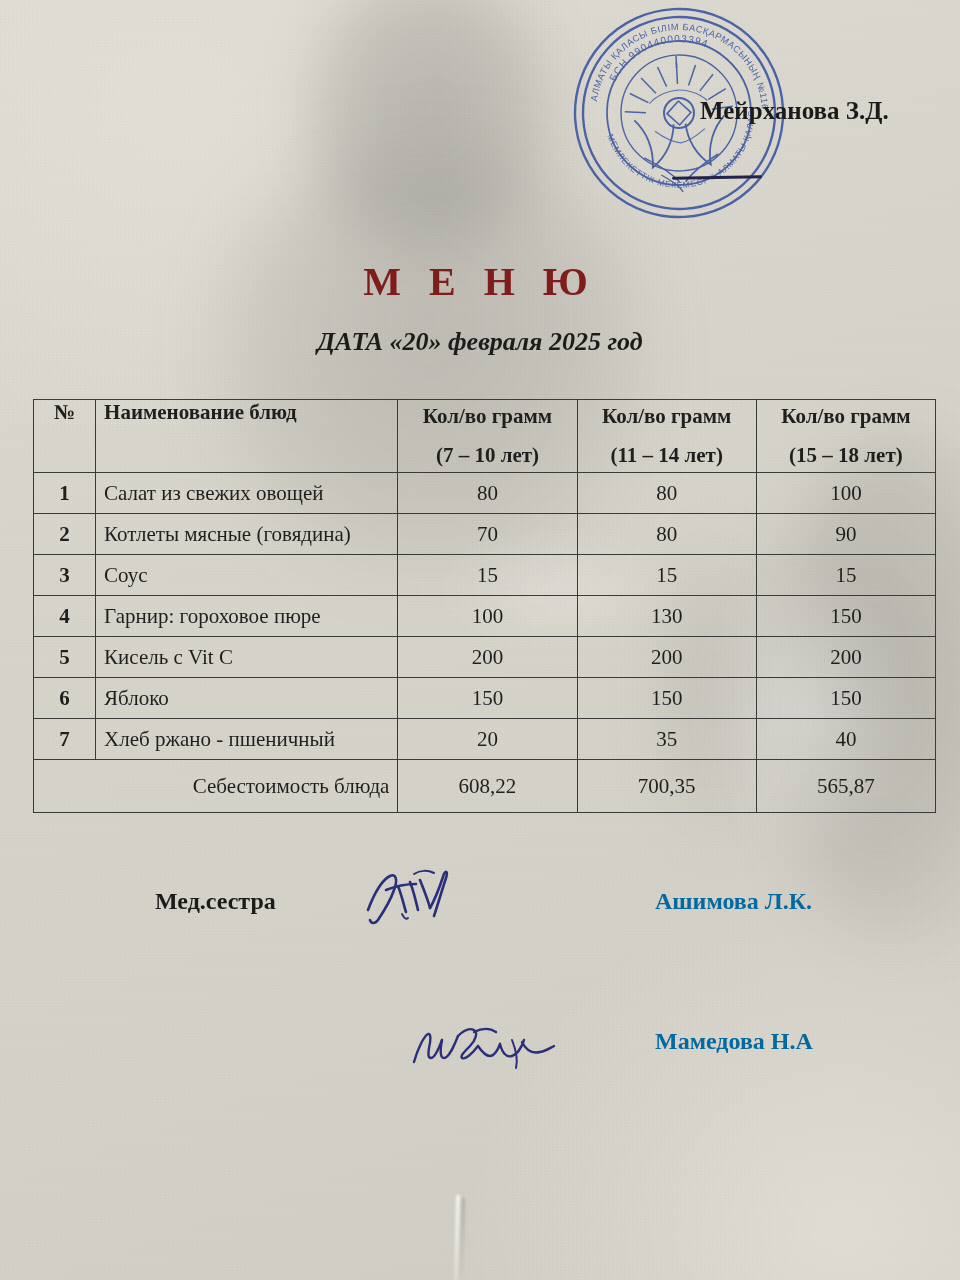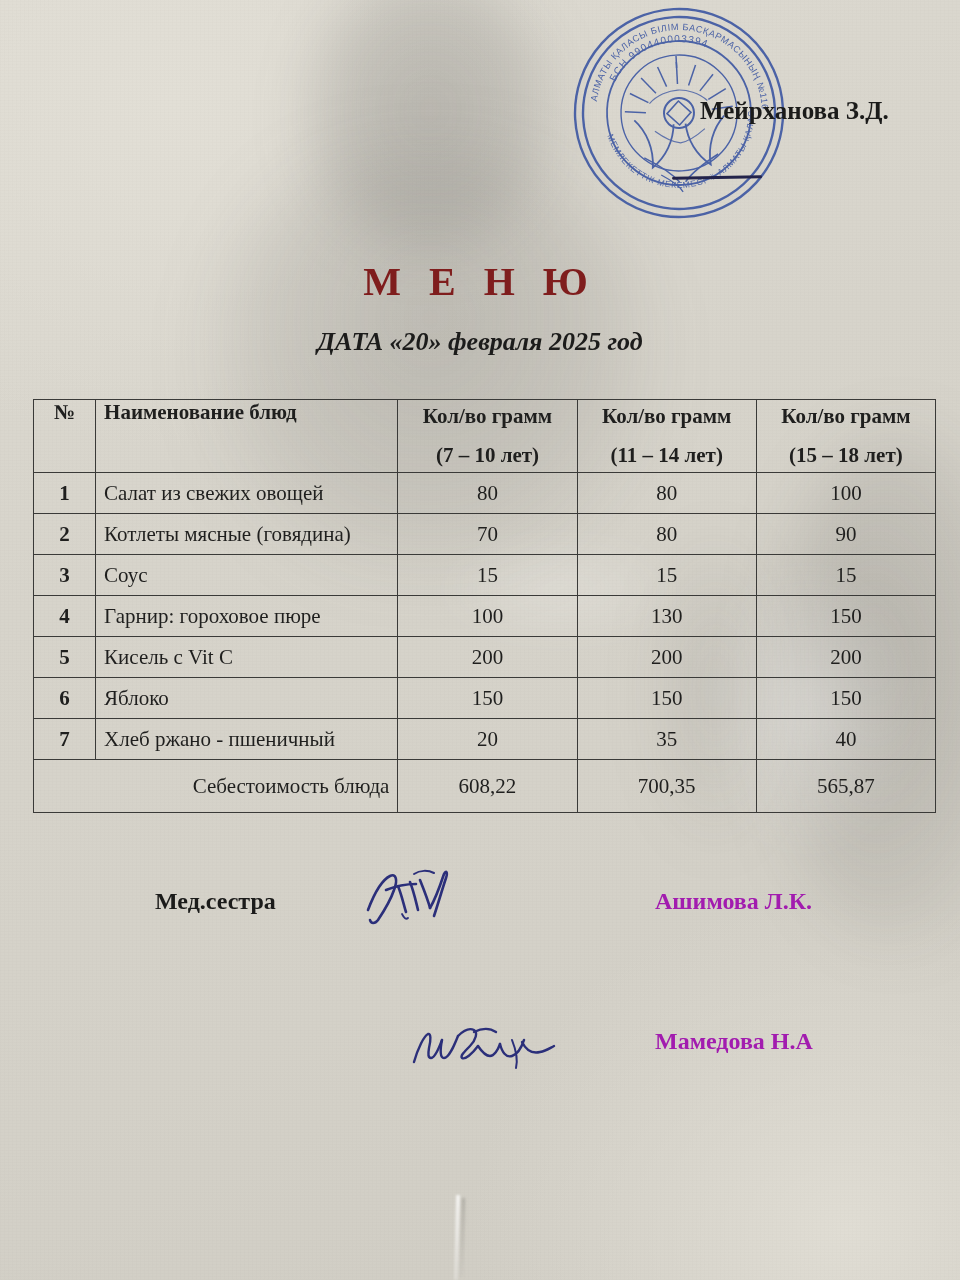--- a/index.html
+++ b/index.html
@@ -93,21 +93,21 @@
   td.num{text-align:center;font-weight:bold;font-size:23px;height:40px;}
   td.name{text-align:left;padding-left:14px;height:40px;}
   td.val{text-align:center;height:40px;font-size:23px;}
   td.cost-label{text-align:right;padding-left:10px;height:52px;font-size:22px;}
   td.cost-val{text-align:center;height:52px;font-size:24px;}
 
   
   .sig-block{position:absolute;left:0;right:0;}
   .sig-row{position:absolute;width:100%;height:60px;text-decoration:underline;}
   .sig-role{position:absolute;font-weight:bold;font-size:24px;color:#1b1b1a;white-space:nowrap;}
-  .sig-person{position:absolute;font-weight:bold;font-size:24px;color:#a21caf;white-space:nowrap;}
+  .sig-person{position:absolute;font-weight:bold;font-size:24px;color:#0369a1;white-space:nowrap;}
   .ink{position:absolute;}
   .ink svg{display:block;}
 </style>
 </head>
 <body>
 
 <div class="paper">
   <div class="paper-base"></div>
   <div class="shadow-head"></div>
   <div class="shadow-body"></div>

